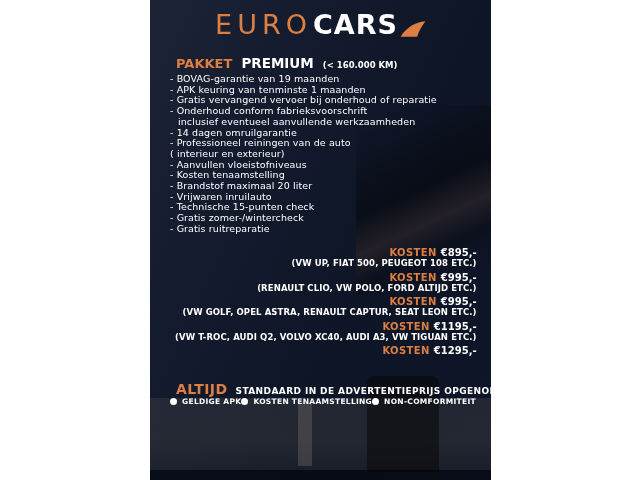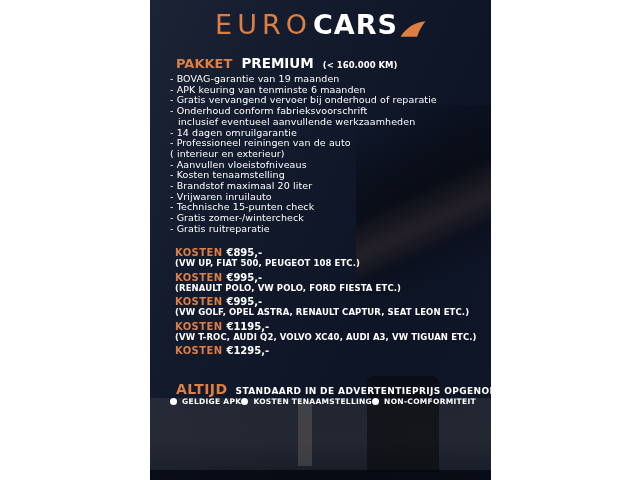--- a/index.html
+++ b/index.html
@@ -63,21 +63,21 @@
   
   .features { position:absolute; top:74px; left:20px; right:8px; }
   .feature-line {
     color:#ffffff; font-size:9.5px; line-height:10.7px;
     white-space:nowrap; letter-spacing:0.1px;
   }
   .feature-line.indent { padding-left:8px; }
 
   
   .pricing { position:absolute; top:245px; left:25px; }
-  .price-row { margin-bottom:1.5px; }
+  .price-row { margin-bottom:1.5px;text-align:right; }
   .price-line { line-height:11px; white-space:nowrap; }
   .price-label { color:#dd7f42; font-weight:bold; font-size:10px; letter-spacing:0.4px; }
   .price-value { color:#ffffff; font-weight:bold; font-size:10px; margin-left:4px; }
   .price-models { color:#ffffff; font-weight:bold; font-size:8.5px; line-height:10px; white-space:nowrap; letter-spacing:0.1px; }
 
   
   .footer-title { position:absolute; top:383px; left:26px; white-space:nowrap; line-height:12px; }
   .footer-title .ft-accent { color:#dd7f42; font-weight:bold; font-size:14px; letter-spacing:0.4px; }
   .footer-title .ft-rest   { color:#ffffff; font-weight:bold; font-size:9px; letter-spacing:0.4px; margin-left:3px; }
   .footer-items {
@@ -111,21 +111,21 @@
     </div>
 
     <div class="pkg-header">
       <span class="pkg-accent">PAKKET</span>
       <span class="pkg-rest">PREMIUM</span>
       <span class="pkg-cond">(&lt; 160.000 KM)</span>
     </div>
 
     <div class="features">
       <div class="feature-line">- BOVAG-garantie van 19 maanden</div>
-      <div class="feature-line">- APK keuring van tenminste 6 maanden</div>
+      <div class="feature-line">- APK keuring van tenminste 1 maanden</div>
       <div class="feature-line">- Gratis vervangend vervoer bij onderhoud of reparatie</div>
       <div class="feature-line">- Onderhoud conform fabrieksvoorschrift</div>
       <div class="feature-line indent">inclusief eventueel aanvullende werkzaamheden</div>
       <div class="feature-line">- 14 dagen omruilgarantie</div>
       <div class="feature-line">- Professioneel reiningen van de auto</div>
       <div class="feature-line">( interieur en exterieur)</div>
       <div class="feature-line">- Aanvullen vloeistofniveaus</div>
       <div class="feature-line">- Kosten tenaamstelling</div>
       <div class="feature-line">- Brandstof maximaal 20 liter</div>
       <div class="feature-line">- Vrijwaren inruilauto</div>
@@ -134,21 +134,21 @@
       <div class="feature-line">- Gratis ruitreparatie</div>
     </div>
 
     <div class="pricing">
       <div class="price-row">
         <div class="price-line"><span class="price-label">KOSTEN</span><span class="price-value">€895,-</span></div>
         <div class="price-models">(VW UP, FIAT 500, PEUGEOT 108 ETC.)</div>
       </div>
       <div class="price-row">
         <div class="price-line"><span class="price-label">KOSTEN</span><span class="price-value">€995,-</span></div>
-        <div class="price-models">(RENAULT POLO, VW POLO, FORD FIESTA ETC.)</div>
+        <div class="price-models">(RENAULT CLIO, VW POLO, FORD ALTIJD ETC.)</div>
       </div>
       <div class="price-row">
         <div class="price-line"><span class="price-label">KOSTEN</span><span class="price-value">€995,-</span></div>
         <div class="price-models">(VW GOLF, OPEL ASTRA, RENAULT CAPTUR, SEAT LEON ETC.)</div>
       </div>
       <div class="price-row">
         <div class="price-line"><span class="price-label">KOSTEN</span><span class="price-value">€1195,-</span></div>
         <div class="price-models">(VW T-ROC, AUDI Q2, VOLVO XC40, AUDI A3, VW TIGUAN ETC.)</div>
       </div>
       <div class="price-row">

